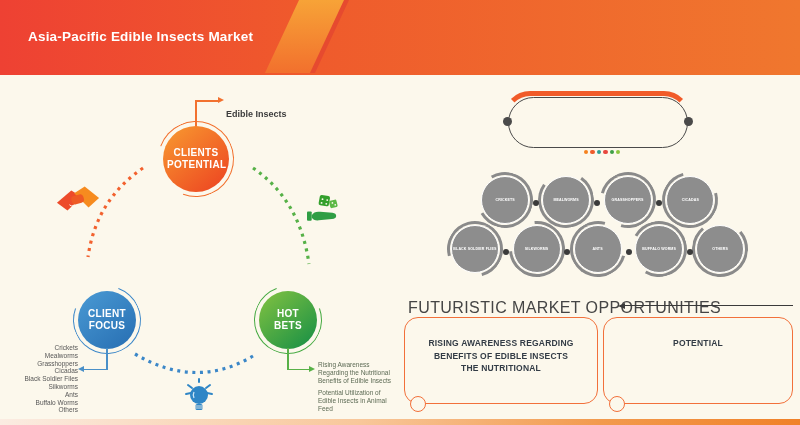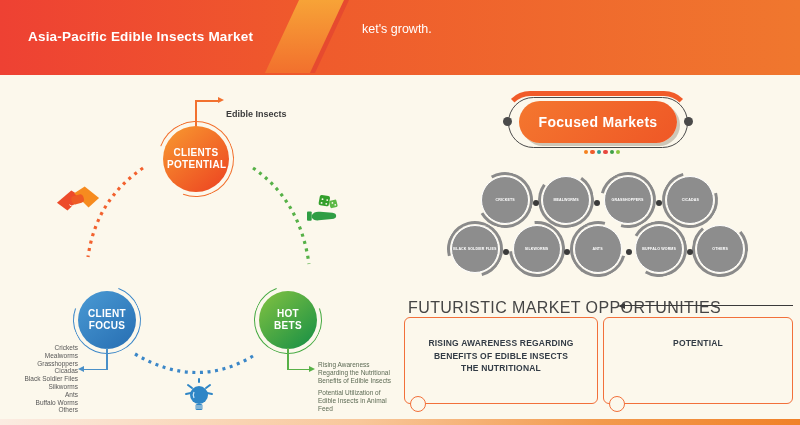--- a/index.html
+++ b/index.html
@@ -60,38 +60,37 @@
   
   .fm-c{position:absolute;width:56px;height:56px;}
   .fm-arc{position:absolute;inset:0;border-radius:50%;border:3px solid #8a8a8a;border-left-color:transparent;box-sizing:border-box;}
   .fm-core{position:absolute;inset:4px;border-radius:50%;background:#8d8d8d;border:1.5px solid #fff;
     display:flex;align-items:center;justify-content:center;box-sizing:border-box;}
   .fm-label{font-size:6px;transform:scale(.6);color:#fff;font-weight:bold;white-space:nowrap;letter-spacing:.2px;}
   .gdot{position:absolute;width:6px;height:6px;border-radius:50%;background:#3b3b3b;}
 
   
   .opp-heading{position:absolute;left:408px;top:299px;font-size:16px;color:#454545;letter-spacing:.4px;font-weight:400;}
-  .opp-box{position:absolute;top:317px;height:87px;border:1.4px solid #f2703a;border-radius:6px;box-sizing:border-box;}
+  .opp-box{position:absolute;top:317px;height:87px;border:1.4px solid #f2703a;border-radius:14px;box-sizing:border-box;}
   .opp-box-1{left:404px;width:194px;}
   .opp-box-2{left:603px;width:190px;}
   .opp-text{position:absolute;left:0;right:0;top:19px;text-align:center;font-size:8.5px;font-weight:bold;color:#333c46;line-height:12.5px;letter-spacing:.2px;}
   .opp-text span{display:block;}
   .opp-corner{position:absolute;width:16px;height:16px;border-radius:50%;border:1.4px solid #f2703a;background:#fcf8ec;box-sizing:border-box;}
 </style>
 </head>
 <body>
 
 <div id="root">
 
   <div class="banner">
     <div class="banner-wedge"></div>
     <div class="banner-stripe"></div>
     <div class="banner-title">Asia-Pacific Edible Insects Market</div>
     <div class="banner-sub">
-      <span>ket's growth.</span>
     </div>
   </div>
 
   <svg class="abs" style="left:0;top:0;width:800px;height:425px;pointer-events:none;">
     <path d="M143 168 Q96 200 88 257" fill="none" stroke="#f2612e" stroke-width="3.2" stroke-dasharray="3 4.6"></path>
     <path d="M253 168 Q300 200 309 264" fill="none" stroke="#56b147" stroke-width="3.2" stroke-dasharray="3 4.6"></path>
     <path d="M135 354 Q196 390 253 356" fill="none" stroke="#3b87c8" stroke-width="3.2" stroke-dasharray="3 4.6"></path>
   </svg>
 
   <div class="line" style="left:195px;top:100px;width:1.5px;height:27px;background:#f2712f;"></div>
@@ -160,23 +159,20 @@
     <circle cx="15" cy="17" r="9" fill="#2f86c6"></circle>
     <path d="M10 14 q-1.5 3 0 6" stroke="#cde6f7" stroke-width="1.3" fill="none"></path>
     <rect x="11.5" y="26" width="7" height="6" rx="1.5" fill="#2f86c6"></rect>
     <path d="M11.5 28 h7 M11.5 30 h7" stroke="#fcf8ec" stroke-width=".8"></path>
   </svg>
 
   <div class="fm-toparc"></div>
   <div class="fm-outer"></div>
   <div class="fm-endcap" style="left:503px;top:117px;"></div>
   <div class="fm-endcap" style="left:684px;top:117px;"></div>
-  <div class="fm-pill">
-    <span class="fm-pill-label">Focused Markets</span>
-  </div>
   <div class="fm-dots">
     <span class="dot" style="background:#f5821f"></span>
     <span class="dot" style="background:#ef5b2b"></span>
     <span class="dot" style="background:#2d9f94"></span>
     <span class="dot" style="background:#e8473f"></span>
     <span class="dot" style="background:#3fa047"></span>
     <span class="dot" style="background:#8dc63f"></span>
   </div>
 
   <div class="fm-c" style="left:477px;top:172px;">

